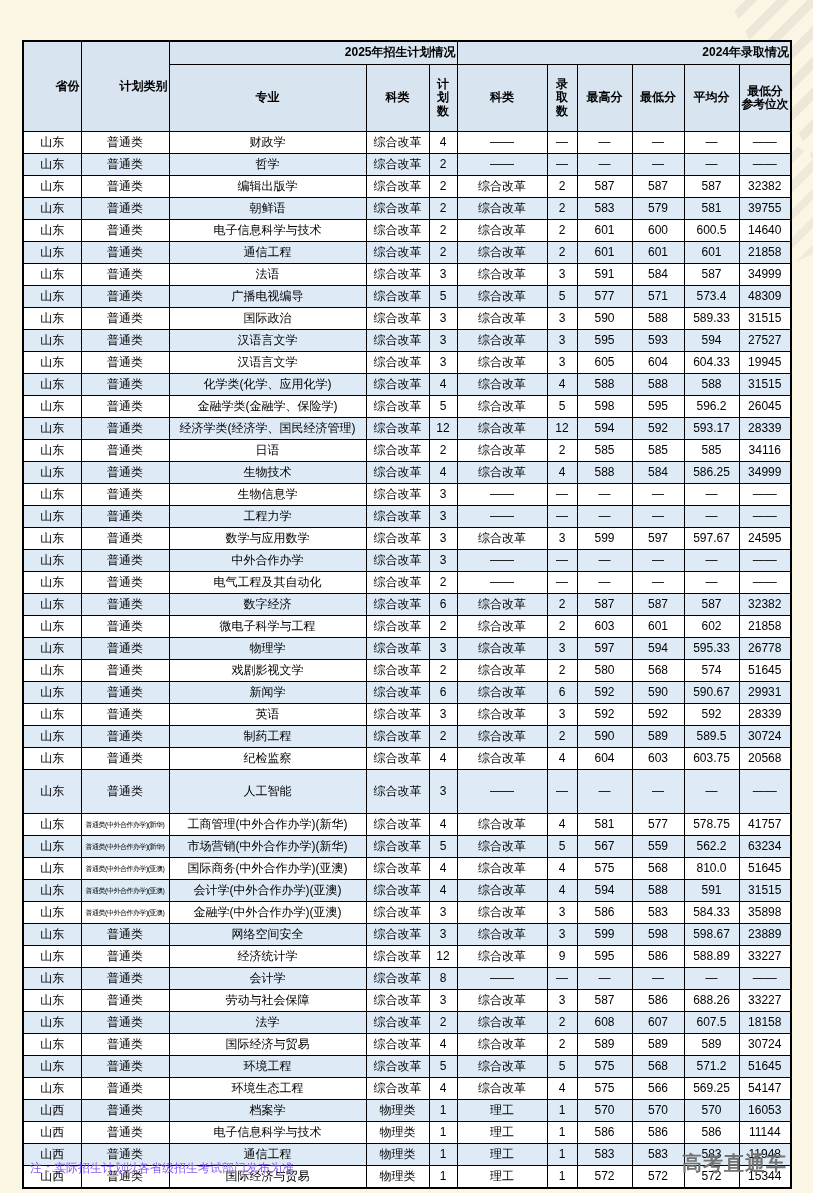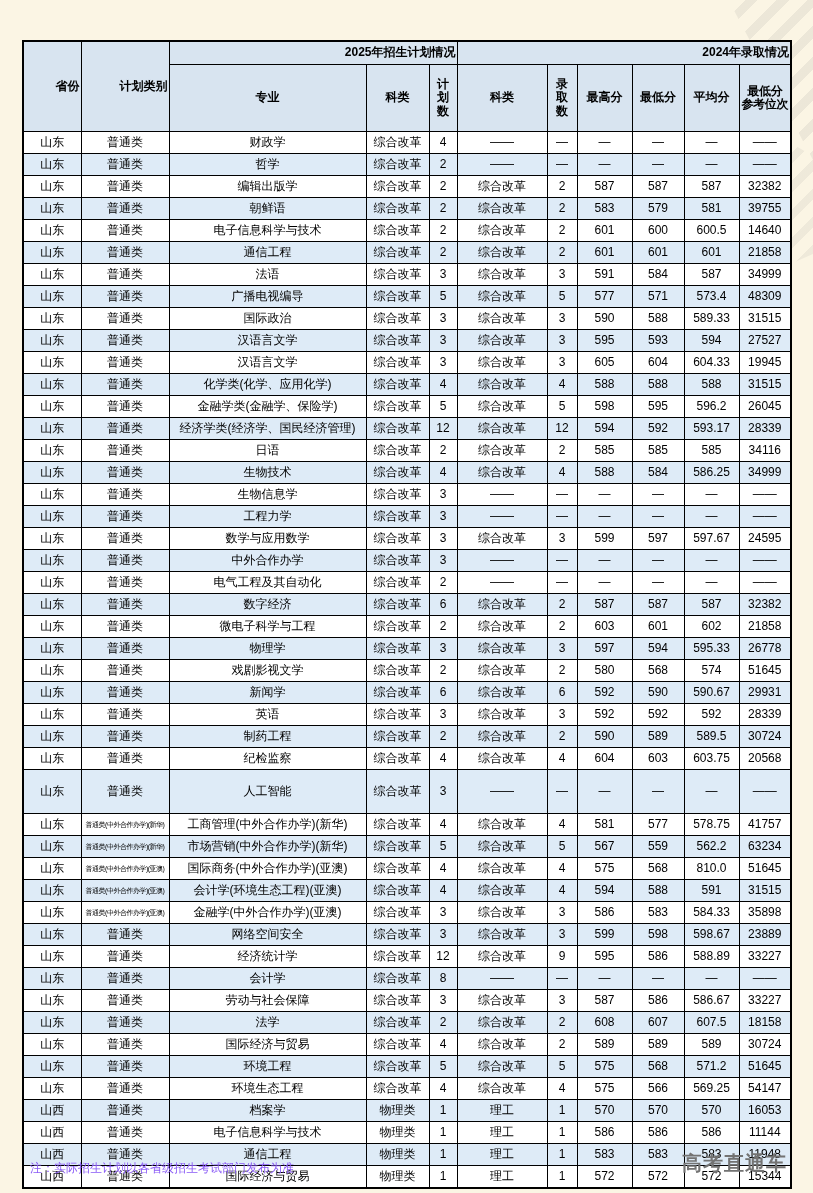--- a/index.html
+++ b/index.html
@@ -529,21 +529,21 @@
         <td>综合改革</td>
         <td>4</td>
         <td>575</td>
         <td>568</td>
         <td>810.0</td>
         <td>51645</td>
       </tr>
       <tr class="alt">
         <td>山东</td>
         <td class="tiny">普通类(中外合作办学)(亚澳)</td>
-        <td>会计学(环境生态工程)(亚澳)</td>
+        <td>会计学(中外合作办学)(亚澳)</td>
         <td>综合改革</td>
         <td>4</td>
         <td>综合改革</td>
         <td>4</td>
         <td>594</td>
         <td>588</td>
         <td>591</td>
         <td>31515</td>
       </tr>
       <tr>
@@ -601,21 +601,21 @@
       <tr>
         <td>山东</td>
         <td>普通类</td>
         <td>劳动与社会保障</td>
         <td>综合改革</td>
         <td>3</td>
         <td>综合改革</td>
         <td>3</td>
         <td>587</td>
         <td>586</td>
-        <td>586.67</td>
+        <td>688.26</td>
         <td>33227</td>
       </tr>
       <tr class="alt">
         <td>山东</td>
         <td>普通类</td>
         <td>法学</td>
         <td>综合改革</td>
         <td>2</td>
         <td>综合改革</td>
         <td>2</td>

